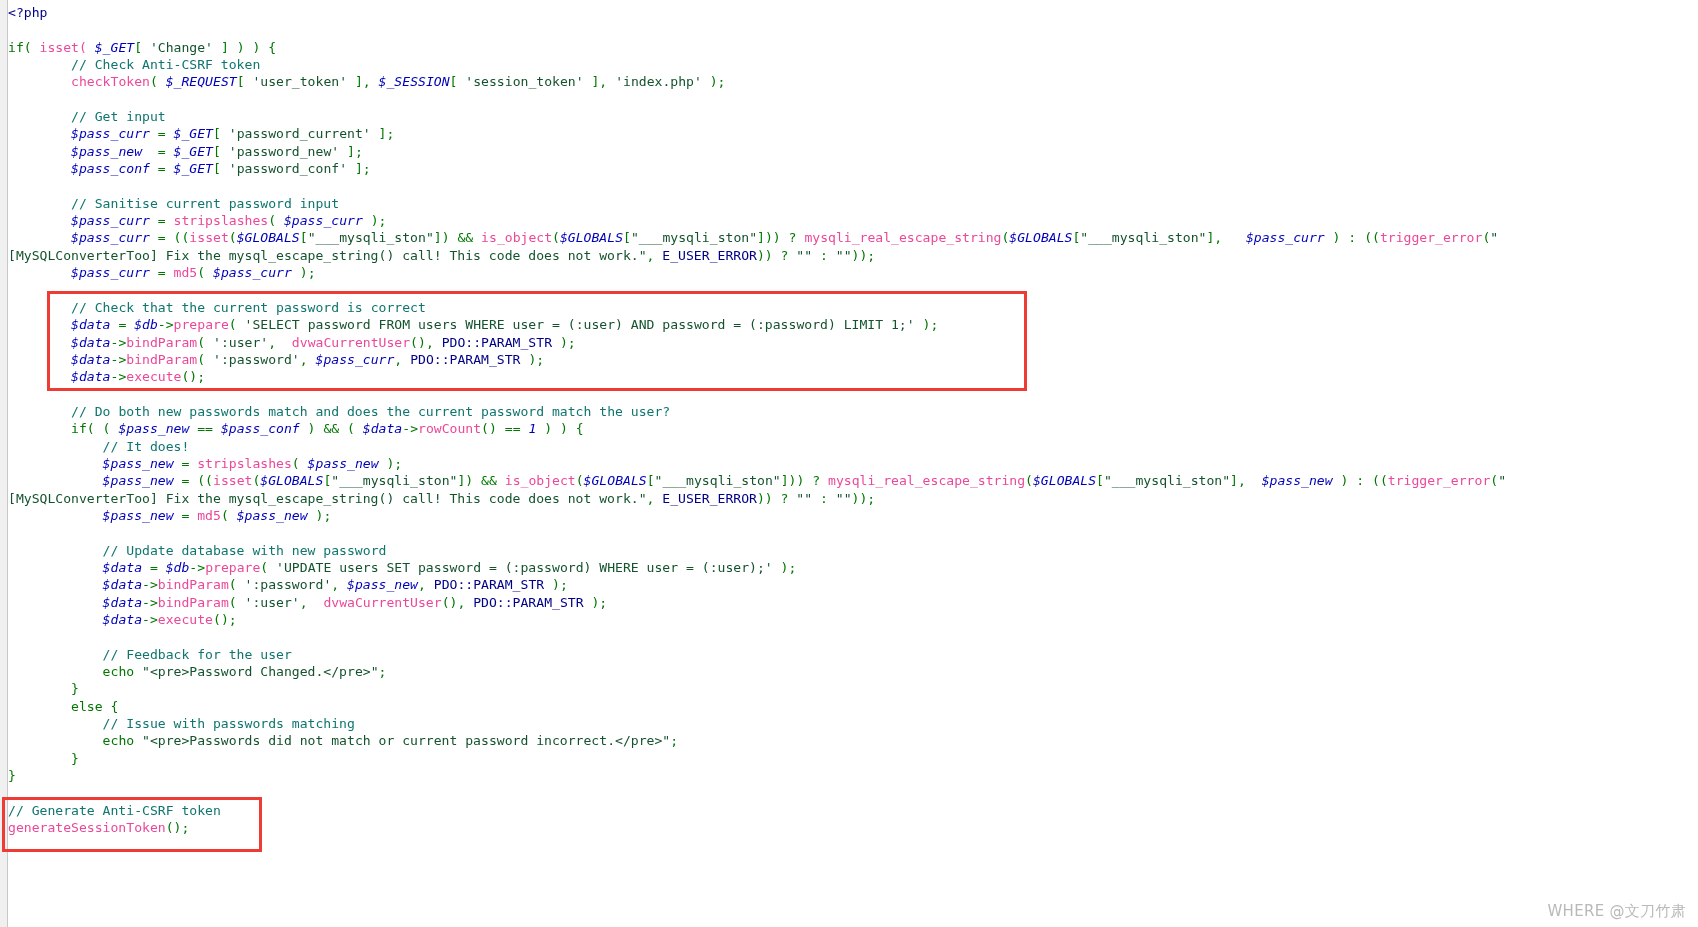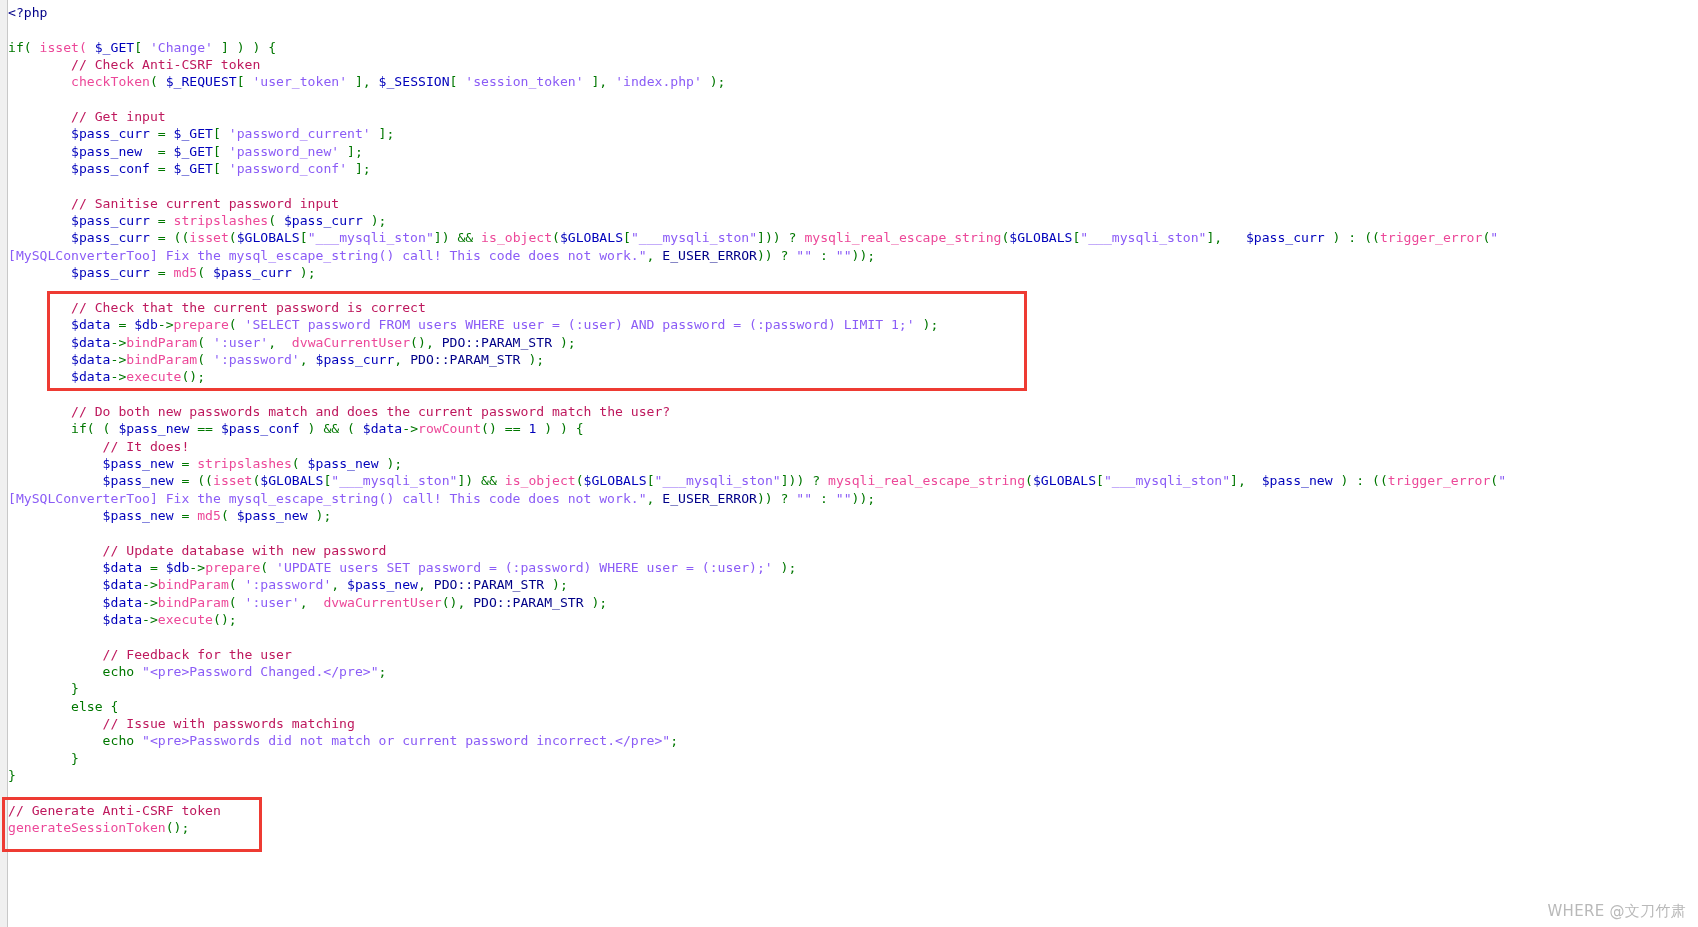--- a/index.html
+++ b/index.html
@@ -40,24 +40,24 @@
     white-space: pre;
     color: #000000;
   }
   .ln {
     display: block;
     height: 17.35px;
     white-space: pre;
   }
   .t-plain   { color: #000000; }
   .t-key     { color: #007700; }
-  .t-var     { color: #0000bb; }
+  .t-var     { color: #0000bb; font-style: italic; }
   .t-fn      { color: #ec4899; }
-  .t-str     { color: #8b5cf6; }
-  .t-cmt     { color: #be185d; }
+  .t-str     { color: #14532d; }
+  .t-cmt     { color: #0f766e; }
   .t-tag     { color: #000088; }
 
   
   .hl-box {
     position: absolute;
     border: 3px solid #ee3b33;
     box-sizing: border-box;
     pointer-events: none;
     background: transparent;
   }

